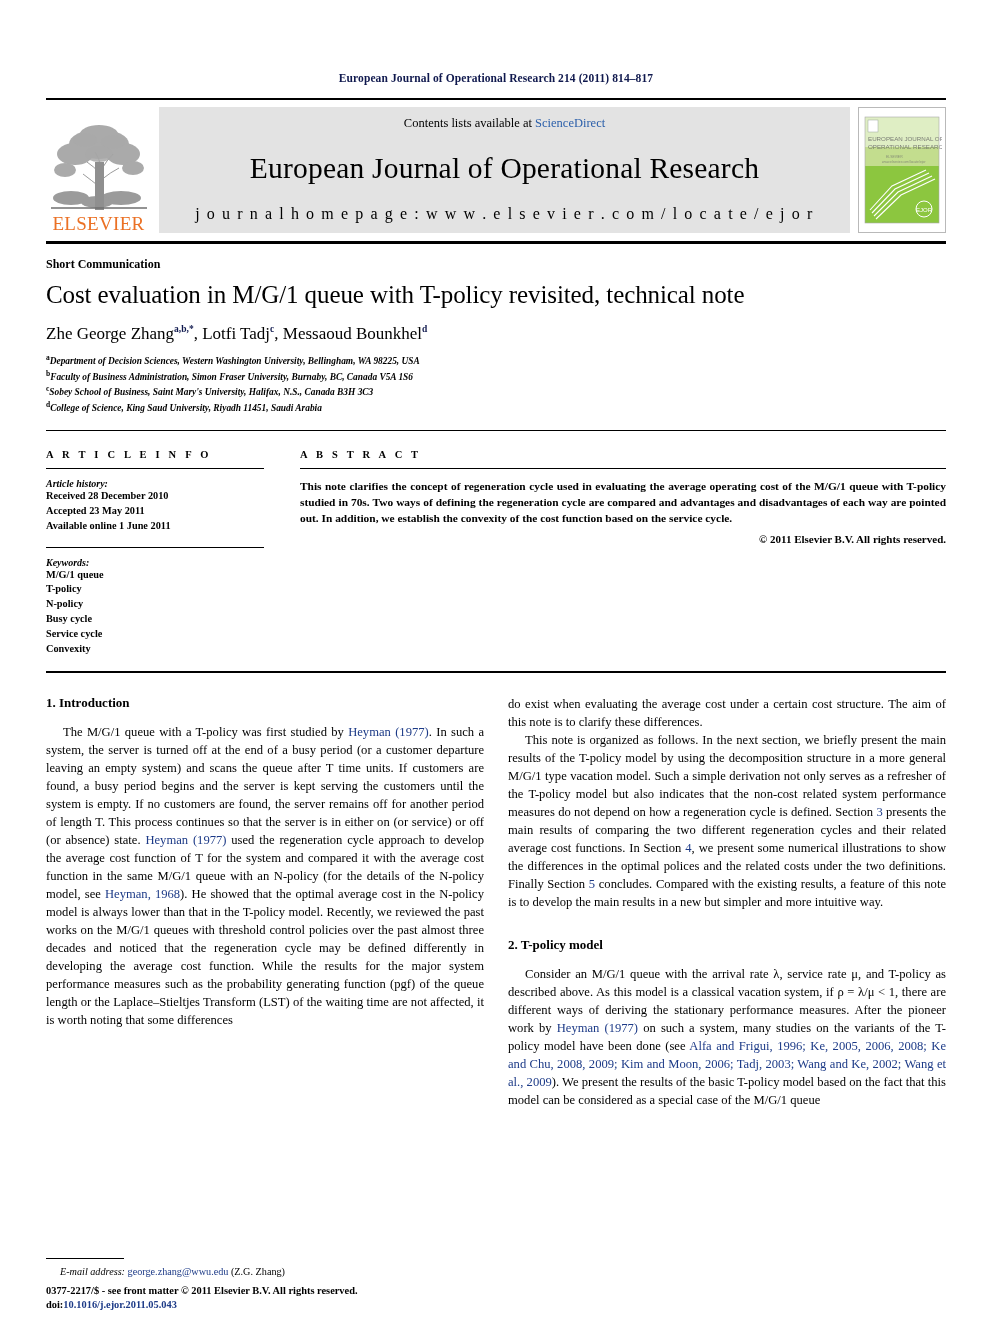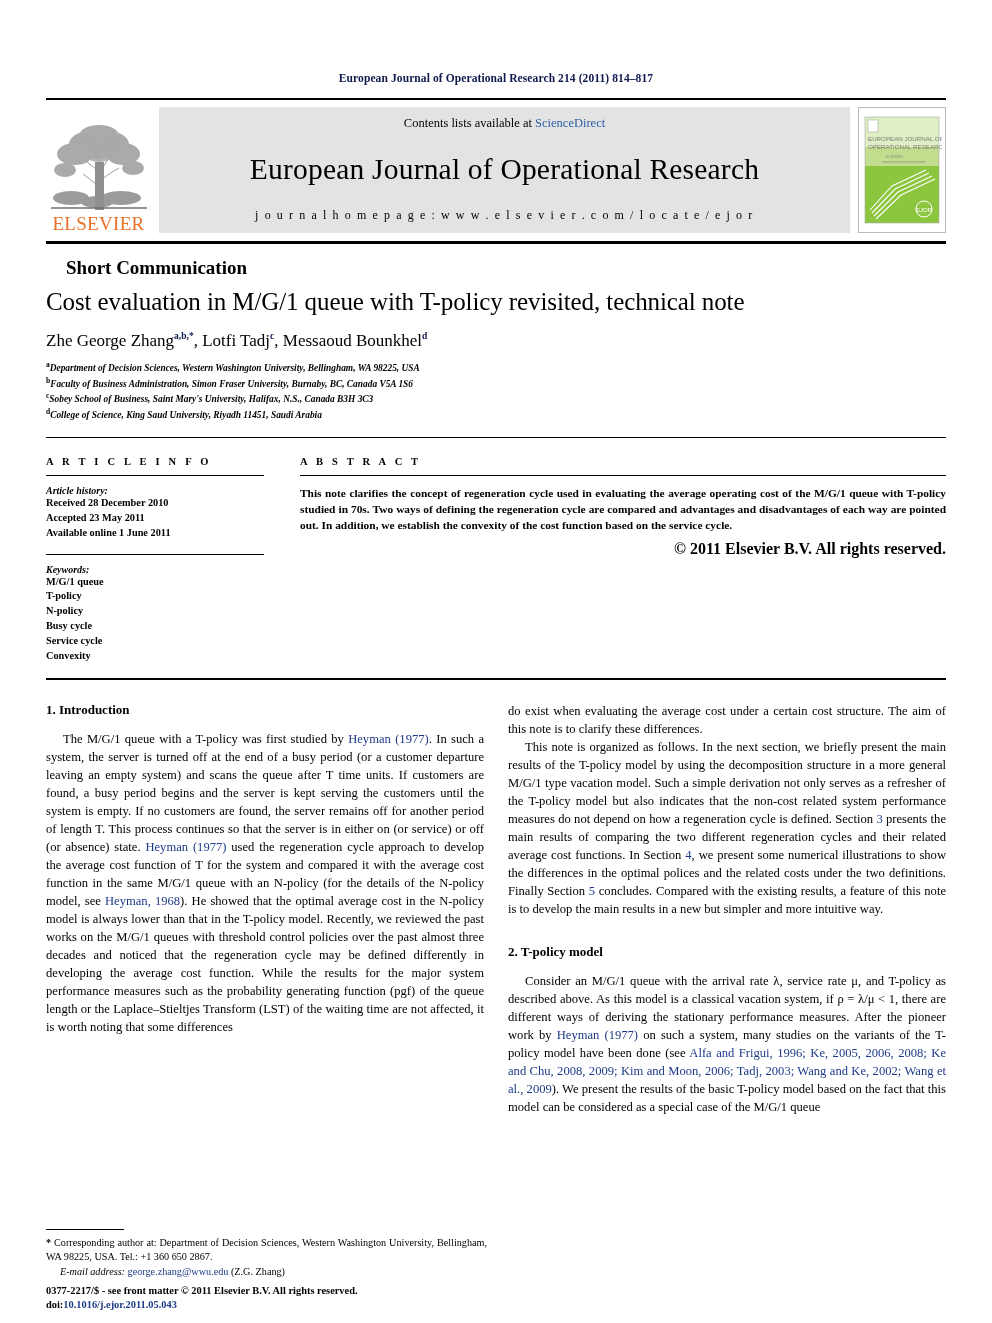--- a/index.html
+++ b/index.html
@@ -78,21 +78,21 @@
   .sciencedirect-link {
     color: #2b5faa;
   }
   .journal-title {
     font-size: 29.5px;
     font-family: "Liberation Serif", serif;
     color: #000;
     letter-spacing: 0.2px;
   }
   .homepage-line {
-    font-size: 12px;
+    font-size: 16px;
     font-family: "Liberation Serif", serif;
     letter-spacing: 1.6px;
     color: #000;
   }
   .cover-thumb {
     flex: 0 0 88px;
     width: 88px;
     border: 1px solid #b9b9b9;
     background: #ffffff;
     padding: 3px;
@@ -105,22 +105,21 @@
   .rule-thick {
     border-top: 3px solid #000;
     margin-top: 8px;
   }
 
   
   .title-block { padding-top: 13px; }
   .article-type {
     font-family: "Liberation Serif", serif;
     font-weight: bold;
-    font-size: 19px;
-    margin-left: 20px;
+    font-size: 12px;
   }
   .paper-title {
     font-family: "Liberation Serif", serif;
     font-size: 25px;
     font-weight: normal;
     margin: 9px 0 0 0;
     line-height: 1.15;
     letter-spacing: -0.1px;
   }
   .authors {
@@ -185,21 +184,21 @@
   }
   .abstract-body {
     font-weight: bold;
     font-size: 11.4px;
     line-height: 1.42;
     text-align: justify;
   }
   .copyright {
     text-align: right;
     font-weight: bold;
-    font-size: 16px;
+    font-size: 11px;
     margin-top: 7px;
   }
 
   .rule-thick-2 {
     border-top: 2px solid #000;
     margin-top: 14px;
   }
 
   
   .body-cols {
@@ -400,23 +399,20 @@
     <div class="bcol right">
       <p class="para cont">do exist when evaluating the average cost under a certain cost structure. The aim of this note is to clarify these differences.</p>
       <p class="para"><span>This note is organized as follows. In the next section, we briefly present the main results of the T-policy model by using the decomposition structure in a more general M/G/1 type vacation model. Such a simple derivation not only serves as a refresher of the T-policy model but also indicates that the non-cost related system performance measures do not depend on how a regeneration cycle is defined. Section </span><span class="refnum">3</span><span> presents the main results of comparing the two different regeneration cycles and their related average cost functions. In Section </span><span class="refnum">4</span><span>, we present some numerical illustrations to show the differences in the optimal polices and the related costs under the two definitions. Finally Section </span><span class="refnum">5</span><span> concludes. Compared with the existing results, a feature of this note is to develop the main results in a new but simpler and more intuitive way.</span></p>
       <h2 class="sect spaced">2. T-policy model</h2>
       <p class="para"><span>Consider an M/G/1 queue with the arrival rate λ, service rate μ, and T-policy as described above. As this model is a classical vacation system, if ρ = λ/μ &lt; 1, there are different ways of deriving the stationary performance measures. After the pioneer work by </span><span class="ref">Heyman (1977)</span><span> on such a system, many studies on the variants of the T-policy model have been done (see </span><span class="ref">Alfa and Frigui, 1996; Ke, 2005, 2006, 2008; Ke and Chu, 2008, 2009; Kim and Moon, 2006; Tadj, 2003; Wang and Ke, 2002; Wang et al., 2009</span><span>). We present the results of the basic T-policy model based on the fact that this model can be considered as a special case of the M/G/1 queue</span></p>
     </div>
   </div>
 
   <div class="footnote-area">
     <div class="fn-rule"></div>
-    <div class="fn-text">
-      <span class="star">*</span><span> Corresponding author at: Department of Decision Sciences, Western Washington University, Bellingham, WA 98225, USA. Tel.: +1 360 650 2867.</span>
-    </div>
     <div class="fn-text" style="text-indent:14px">
       <span class="fn-email-label">E-mail address:</span>
       <span class="fn-email">george.zhang@wwu.edu</span><span> (Z.G. Zhang)</span>
     </div>
   </div>
 
   <div class="imprint">
     <div>0377-2217/$ - see front matter © 2011 Elsevier B.V. All rights reserved.</div>
     <div><span>doi:</span><span class="doi-link">10.1016/j.ejor.2011.05.043</span></div>
   </div>

